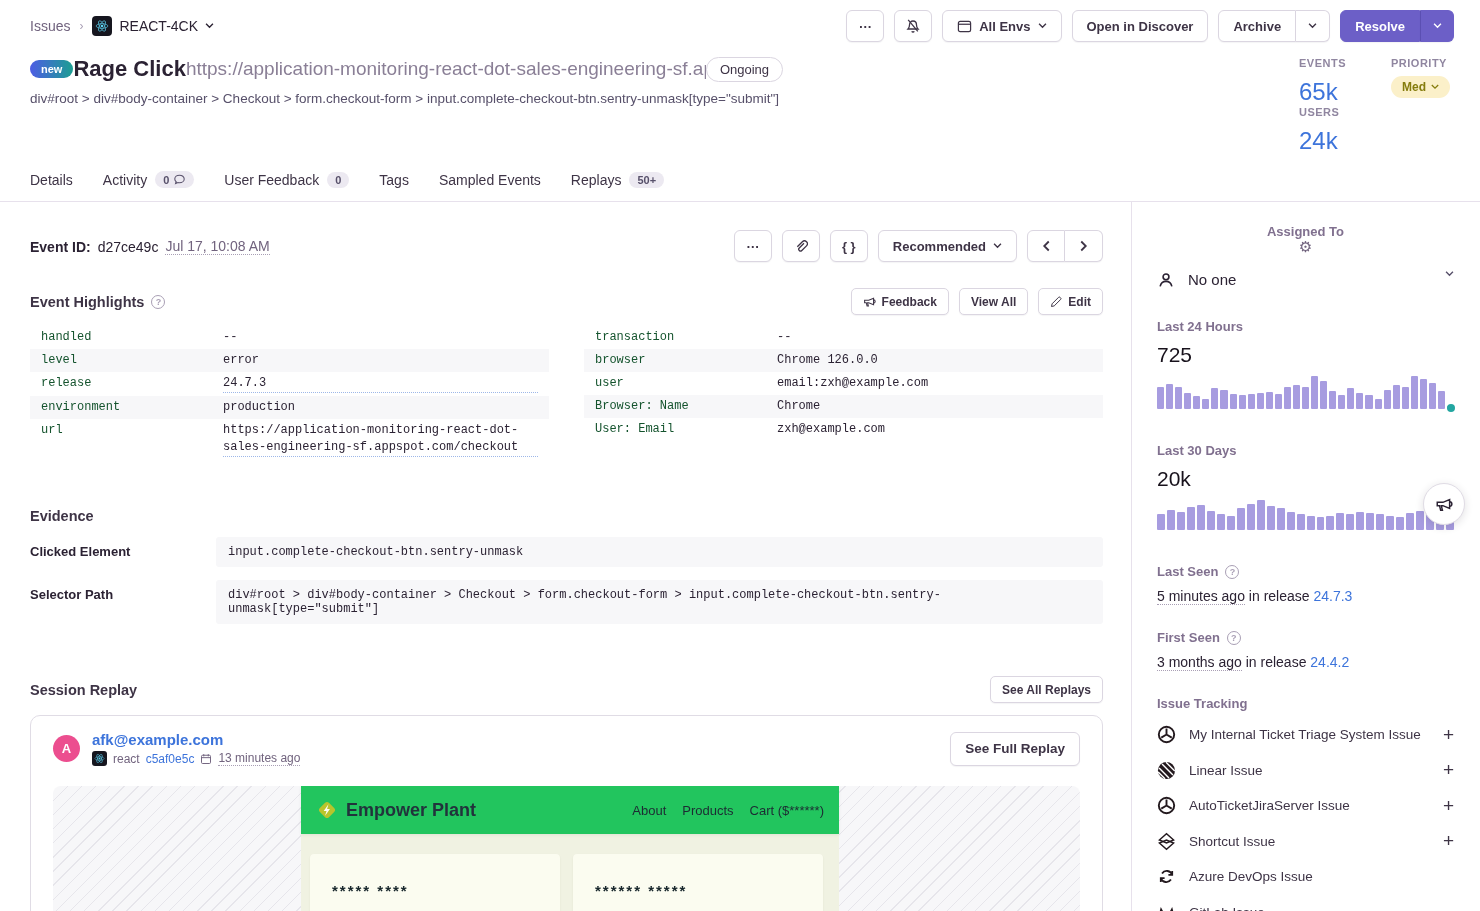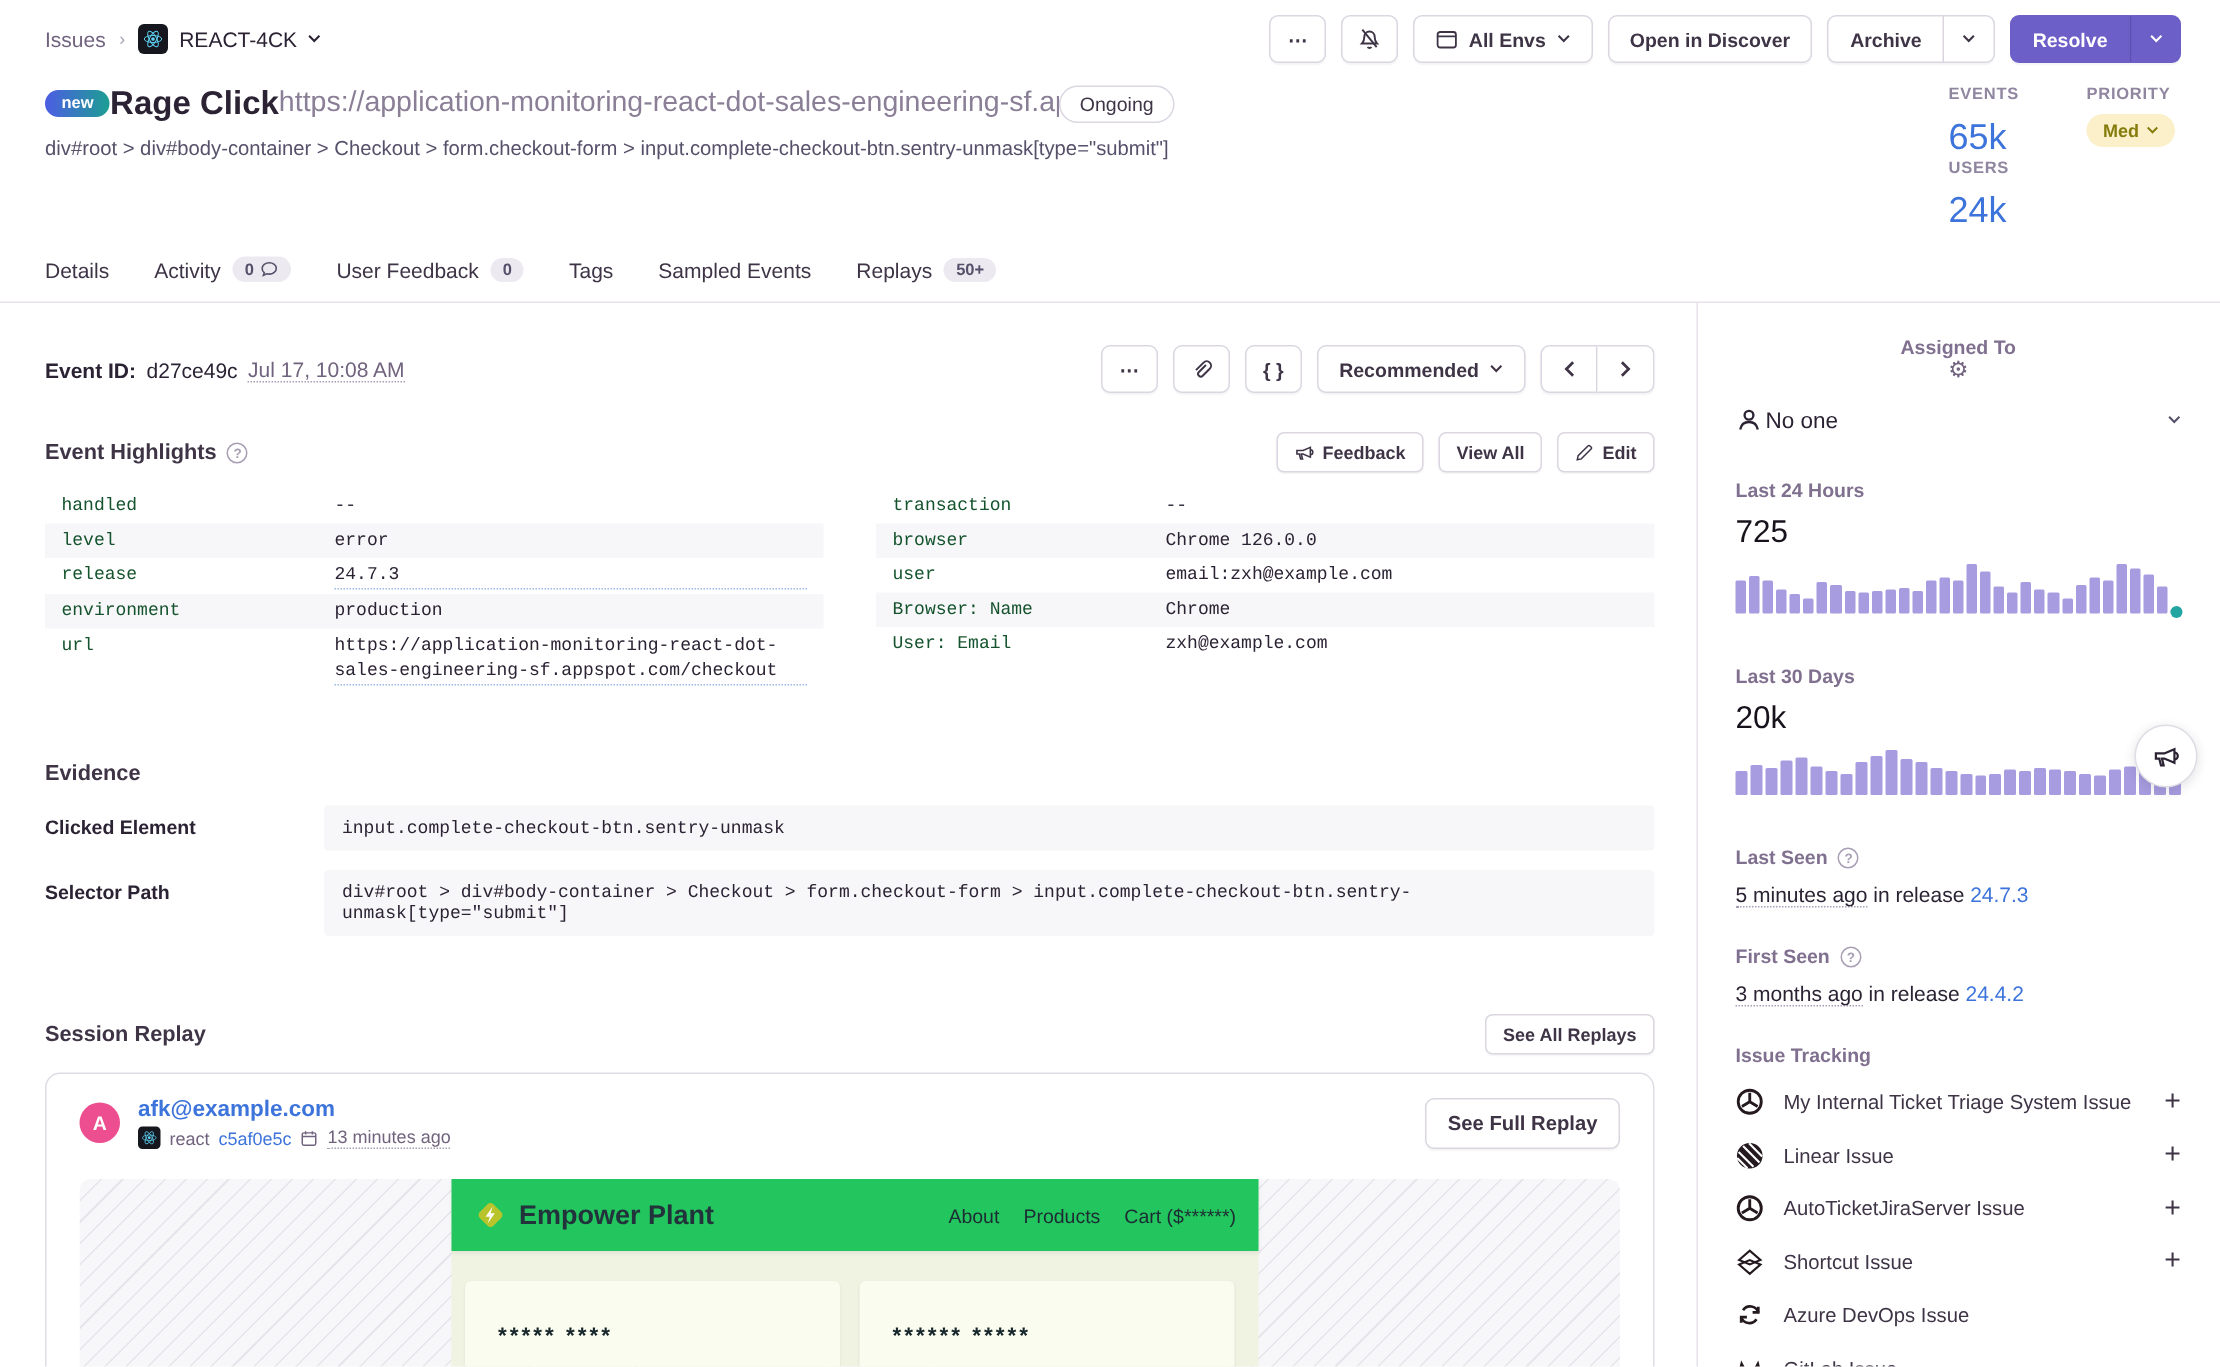--- a/index.html
+++ b/index.html
@@ -114,21 +114,21 @@
   .page-body { display:flex; gap:13px; padding:20px 9px; }
   .pcard { width:250px; background:#FBFCF0; border-radius:4px; padding:28px 22px 24px;
            box-shadow:0 1px 2px rgba(60,70,40,.08); }
   .pname { font-weight:700; font-size:15px; letter-spacing:2px; color:#17262B; }
   .pdesc { margin-top:21px; font-size:9px; letter-spacing:1px; color:#17262B; }
 
   
   .side-label { font-size:13px; font-weight:700; color:#80708F; display:flex; align-items:center; gap:7px; }
   .assigned-head { display:flex; align-items:center; justify-content:space-between;flex-direction:column; }
   .gear { color:#71637E; font-size:15px; cursor:pointer; line-height:1; }
-  .assignee-row { display:flex; align-items:center; gap:2px; margin-top:17px; font-size:15px; cursor:pointer; }
+  .assignee-row { display:flex; align-items:flex-start; gap:13px; margin-top:17px; font-size:15px; cursor:pointer; }
   .assignee-row .chev { margin-left:auto; color:#57506A; }
   .big-num { font-size:21px; margin-top:9px; color:#18121C; }
   .spark { display:flex; align-items:flex-end; gap:2px; height:33px; margin-top:9px; position:relative; }
   .spark .bar { flex:1; background:#A79CE0; border-radius:1px; min-height:2px; }
   .spark .enddot { position:absolute; right:-1px; bottom:-3px; width:8px; height:8px; border-radius:50%;
                    background:#23A6A1; }
   .mt34 { margin-top:34px; } .mt30 { margin-top:30px; } .mt26 { margin-top:26px; }
   .seen-line { margin-top:9px; font-size:14px; color:#2B2233; }
   .seen-line .rel { color:#3D74DB; cursor:pointer; }
   .trackers { margin-top:6px; }

